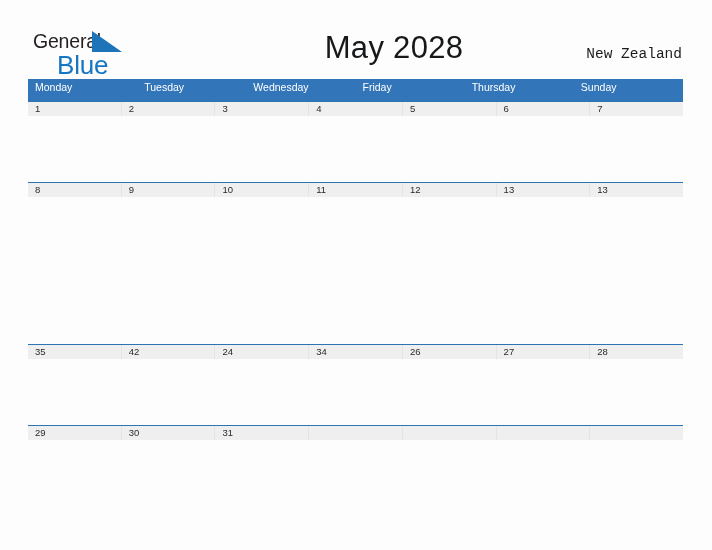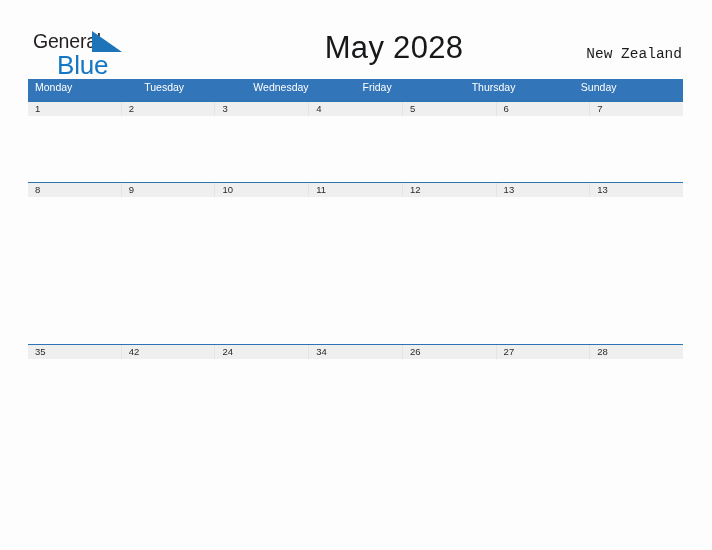--- a/index.html
+++ b/index.html
@@ -264,15 +264,35 @@
         <div class="body-cell"></div>
         <div class="body-cell"></div>
         <div class="body-cell"></div>
         <div class="body-cell"></div>
         <div class="body-cell"></div>
         <div class="body-cell"></div>
         <div class="body-cell"></div>
       </div>
     </div>
 
+    <div class="week-row last">
+      <div class="date-band">
+        <div class="date-cell">29</div>
+        <div class="date-cell">30</div>
+        <div class="date-cell">31</div>
+        <div class="date-cell"></div>
+        <div class="date-cell"></div>
+        <div class="date-cell"></div>
+        <div class="date-cell"></div>
+      </div>
+      <div class="body-band">
+        <div class="body-cell"></div>
+        <div class="body-cell"></div>
+        <div class="body-cell"></div>
+        <div class="body-cell"></div>
+        <div class="body-cell"></div>
+        <div class="body-cell"></div>
+        <div class="body-cell"></div>
+      </div>
+    </div>
 
   </div>
 </div>
 
 </body></html>

